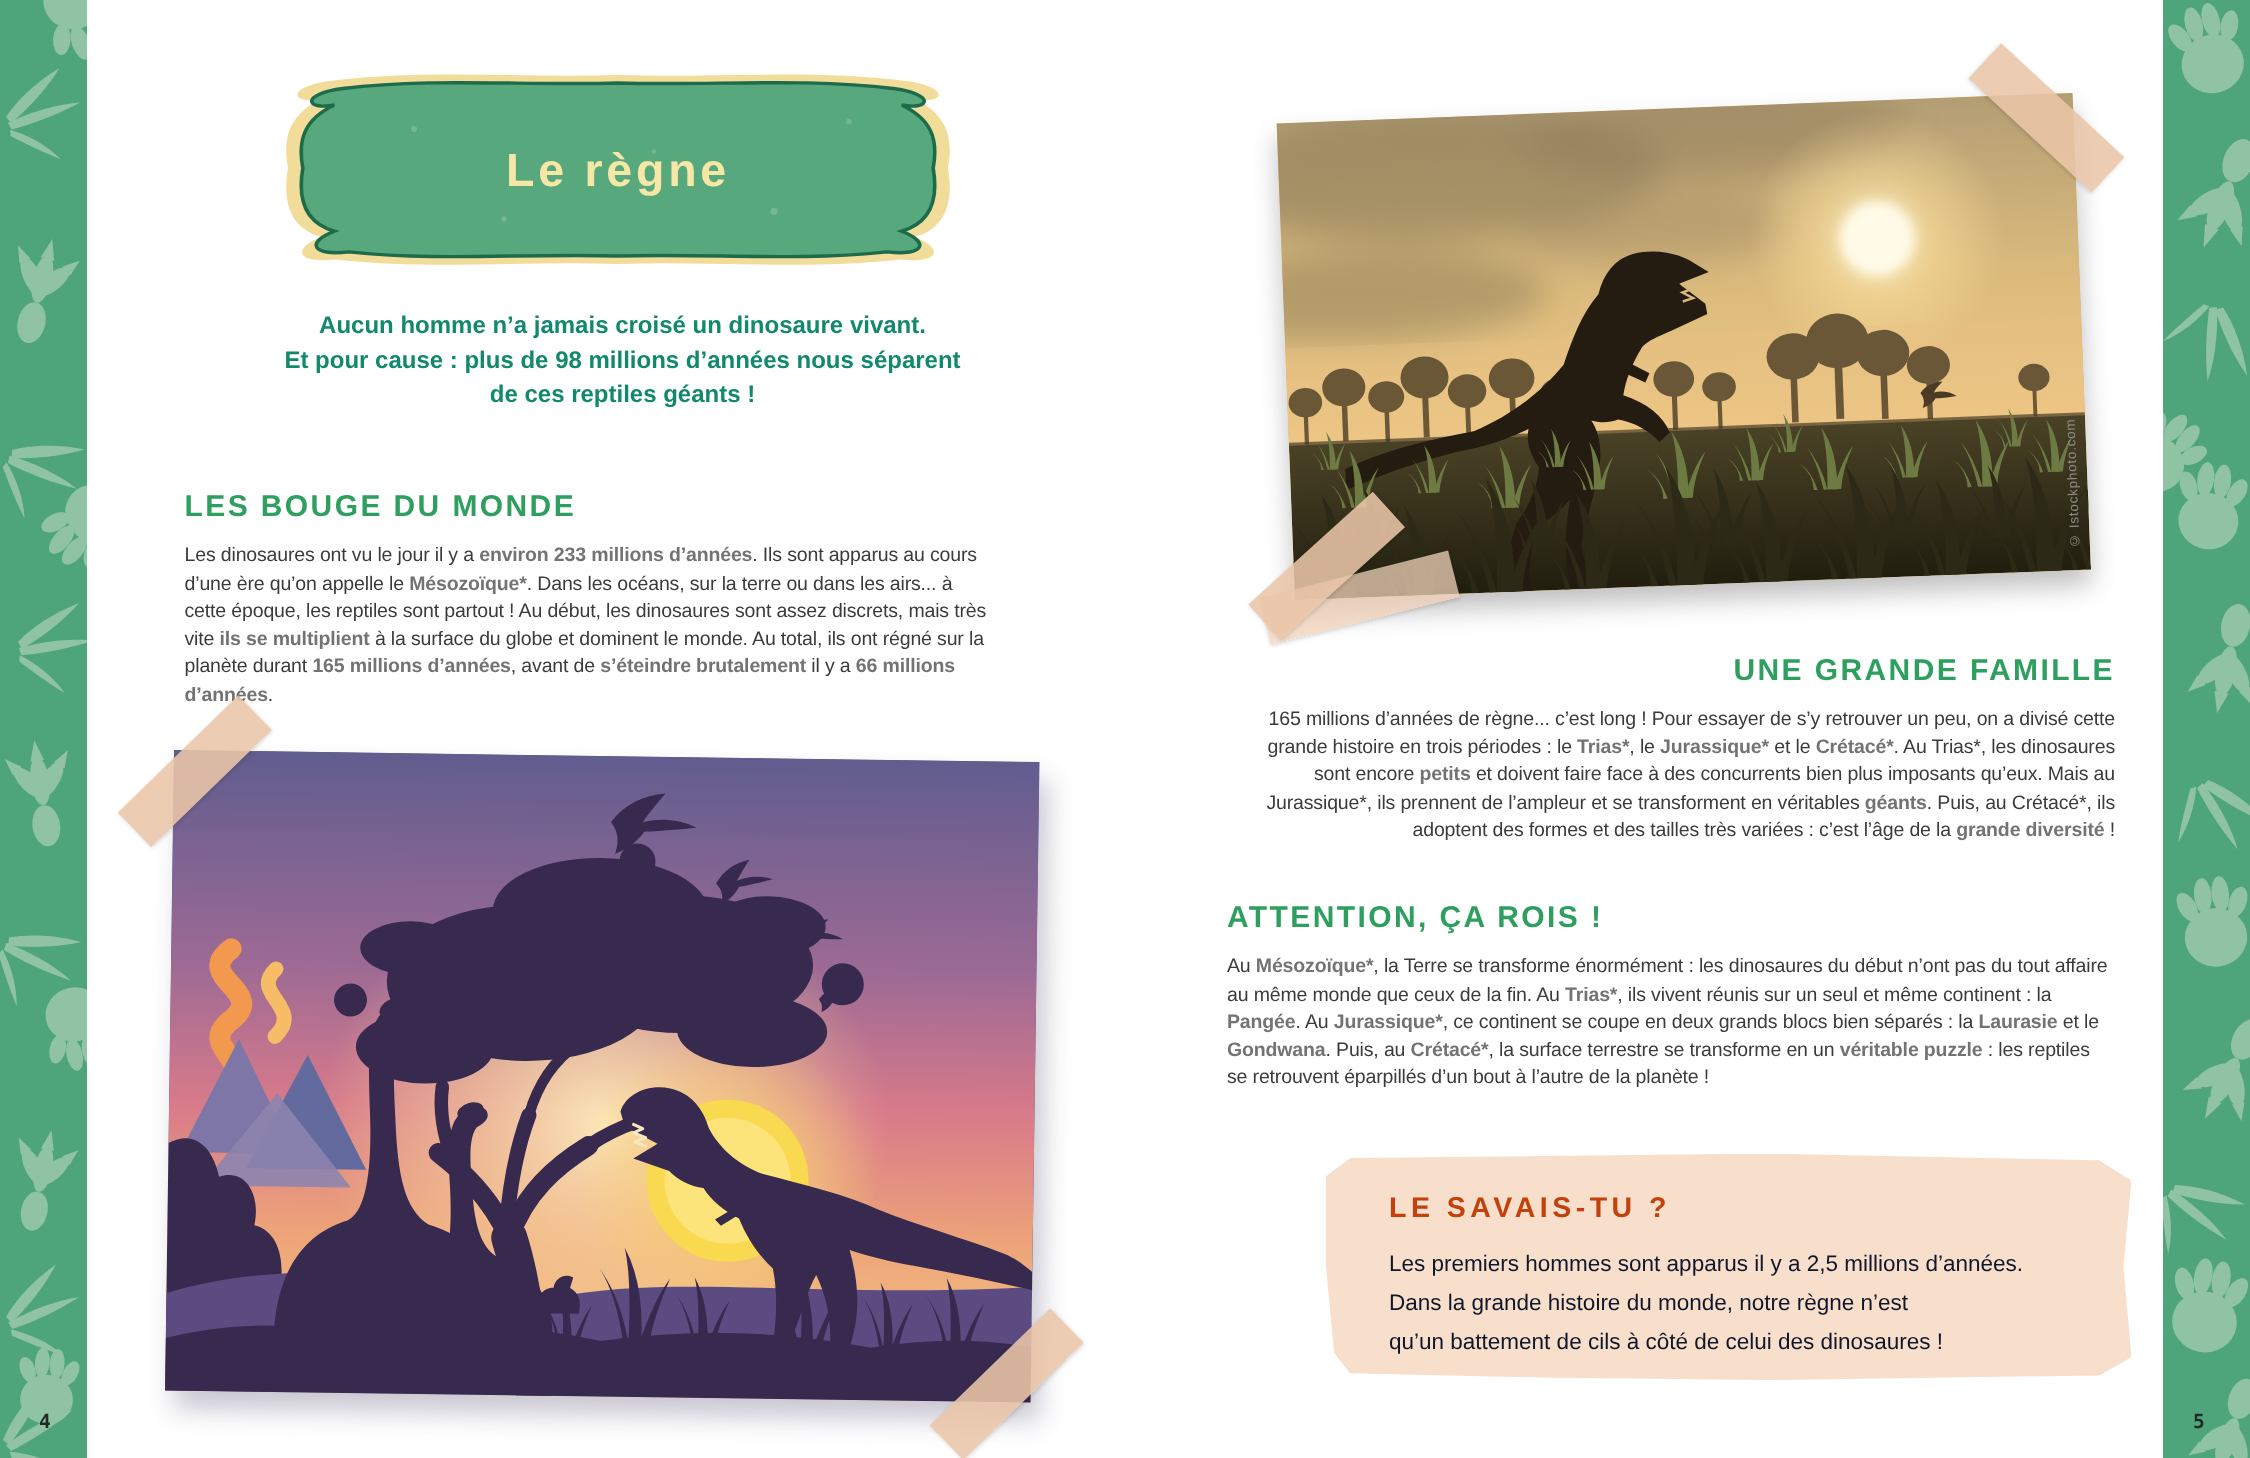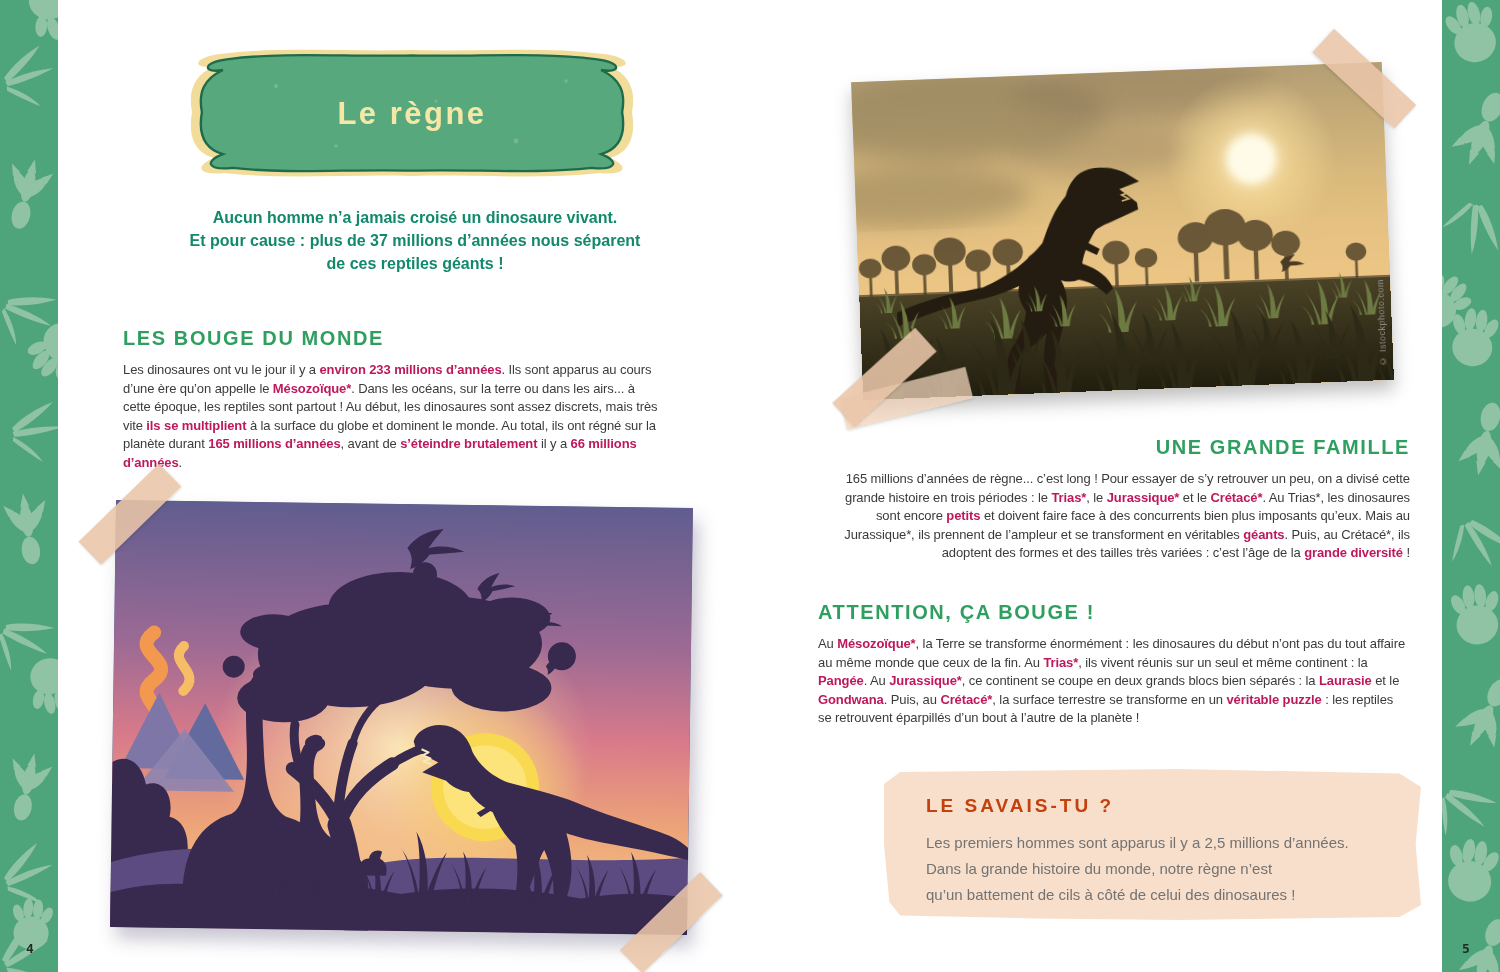--- a/index.html
+++ b/index.html
@@ -37,21 +37,21 @@
 
   
   .section{position:absolute;}
   .section h2{
     margin:0 0 11px 0;font-size:20px;font-weight:800;color:#2f9f5f;
     letter-spacing:1.6px;
   }
   .section p{
     margin:0;font-size:13px;line-height:18.5px;color:#3b3b3b;letter-spacing:-0.1px;
   }
-  .section p b{font-weight:bold;color:#be185d;}
+  .section p b{font-weight:bold;color:#737373;}
   .section-rois{left:123px;top:327px;width:540px;}
   .section-famille{left:818px;top:436px;width:592px;text-align:right;}
   .section-bouge{left:818px;top:601px;width:592px;}
 
   
   .figure{position:absolute;margin:0;}
   .figure > svg{position:absolute;inset:0;width:100%;height:100%;display:block;}
   .illustration{
     left:113px;top:504px;width:577px;height:427px;
     transform:rotate(0.8deg);
@@ -86,21 +86,21 @@
     position:absolute;left:884px;top:769px;width:537px;height:151px;
     background:#f8dfcb;
     clip-path:polygon(0% 10%,3% 2%,30% 1%,55% 0%,96% 3%,100% 12%,99% 50%,100% 90%,96% 98%,55% 100%,28% 99%,3% 97%,1% 88%,0% 50%);
   }
   .savais-inner{padding:26px 30px 0 42px;}
   .savais h2{
     margin:0 0 13px 0;font-size:19px;font-weight:800;color:#c2410c;
     letter-spacing:3px;
   }
   .savais p{
-    margin:0;font-size:15px;line-height:26px;color:#737373;
+    margin:0;font-size:15px;line-height:26px;color:#0f172a;
     white-space:pre-line;font-weight:500;
   }
 </style>
 </head>
 <body>
 
 <div class="strip strip-left">
   <svg width="58" height="972" viewBox="0 0 58 972">
     <defs>
       <g id="fp-pad">
@@ -187,21 +187,21 @@
         <circle cx="380" cy="35" r="1.8"></circle>
       <circle cx="250" cy="55" r="1.5"></circle>
     </g>
   </svg>
   <div class="badge-text">
     <span class="badge-line1">Le règne</span>
   </div>
 </div>
 
 <p class="intro">Aucun homme n’a jamais croisé un dinosaure vivant.
-Et pour cause : plus de 37 millions d’années nous séparent
+Et pour cause : plus de 98 millions d’années nous séparent
 de ces reptiles géants !</p>
 
 <section class="section section-rois">
   <h2>LES BOUGE DU MONDE</h2>
   <p>Les dinosaures ont vu le jour il y a <b>environ 233 millions d’années</b>. Ils sont apparus au cours d’une ère qu’on appelle le <b>Mésozoïque*</b>. Dans les océans, sur la terre ou dans les airs... à cette époque, les reptiles sont partout ! Au début, les dinosaures sont assez discrets, mais très vite <b>ils se multiplient</b> à la surface du globe et dominent le monde. Au total, ils ont régné sur la planète durant <b>165 millions d’années</b>, avant de <b>s’éteindre brutalement</b> il y a <b>66 millions d’années</b>.</p>
 </section>
 
 <figure class="figure illustration">
   <svg viewBox="0 0 577 427" preserveAspectRatio="none">
     <defs>
@@ -434,21 +434,21 @@
   <div class="tape tape-light photo-tape-bl2"></div>
   <div class="tape photo-tape-bl"></div>
 </figure>
 
 <section class="section section-famille">
   <h2>UNE GRANDE FAMILLE</h2>
   <p>165 millions d’années de règne... c’est long ! Pour essayer de s’y retrouver un peu, on a divisé cette grande histoire en trois périodes : le <b>Trias*</b>, le <b>Jurassique*</b> et le <b>Crétacé*</b>. Au Trias*, les dinosaures sont encore <b>petits</b> et doivent faire face à des concurrents bien plus imposants qu’eux. Mais au Jurassique*, ils prennent de l’ampleur et se transforment en véritables <b>géants</b>. Puis, au Crétacé*, ils adoptent des formes et des tailles très variées : c’est l’âge de la <b>grande diversité</b> !</p>
 </section>
 
 <section class="section section-bouge">
-  <h2>ATTENTION, ÇA BOUGE !</h2>
+  <h2>ATTENTION, ÇA ROIS !</h2>
   <p>Au <b>Mésozoïque*</b>, la Terre se transforme énormément : les dinosaures du début n’ont pas du tout affaire au même monde que ceux de la fin. Au <b>Trias*</b>, ils vivent réunis sur un seul et même continent : la <b>Pangée</b>. Au <b>Jurassique*</b>, ce continent se coupe en deux grands blocs bien séparés : la <b>Laurasie</b> et le <b>Gondwana</b>. Puis, au <b>Crétacé*</b>, la surface terrestre se transforme en un <b>véritable puzzle</b> : les reptiles se retrouvent éparpillés d’un bout à l’autre de la planète !</p>
 </section>
 
 <aside class="savais">
   <div class="savais-inner">
     <h2>LE SAVAIS-TU ?</h2>
     <p>Les premiers hommes sont apparus il y a 2,5 millions d’années.
 Dans la grande histoire du monde, notre règne n’est
 qu’un battement de cils à côté de celui des dinosaures !</p>
   </div>

